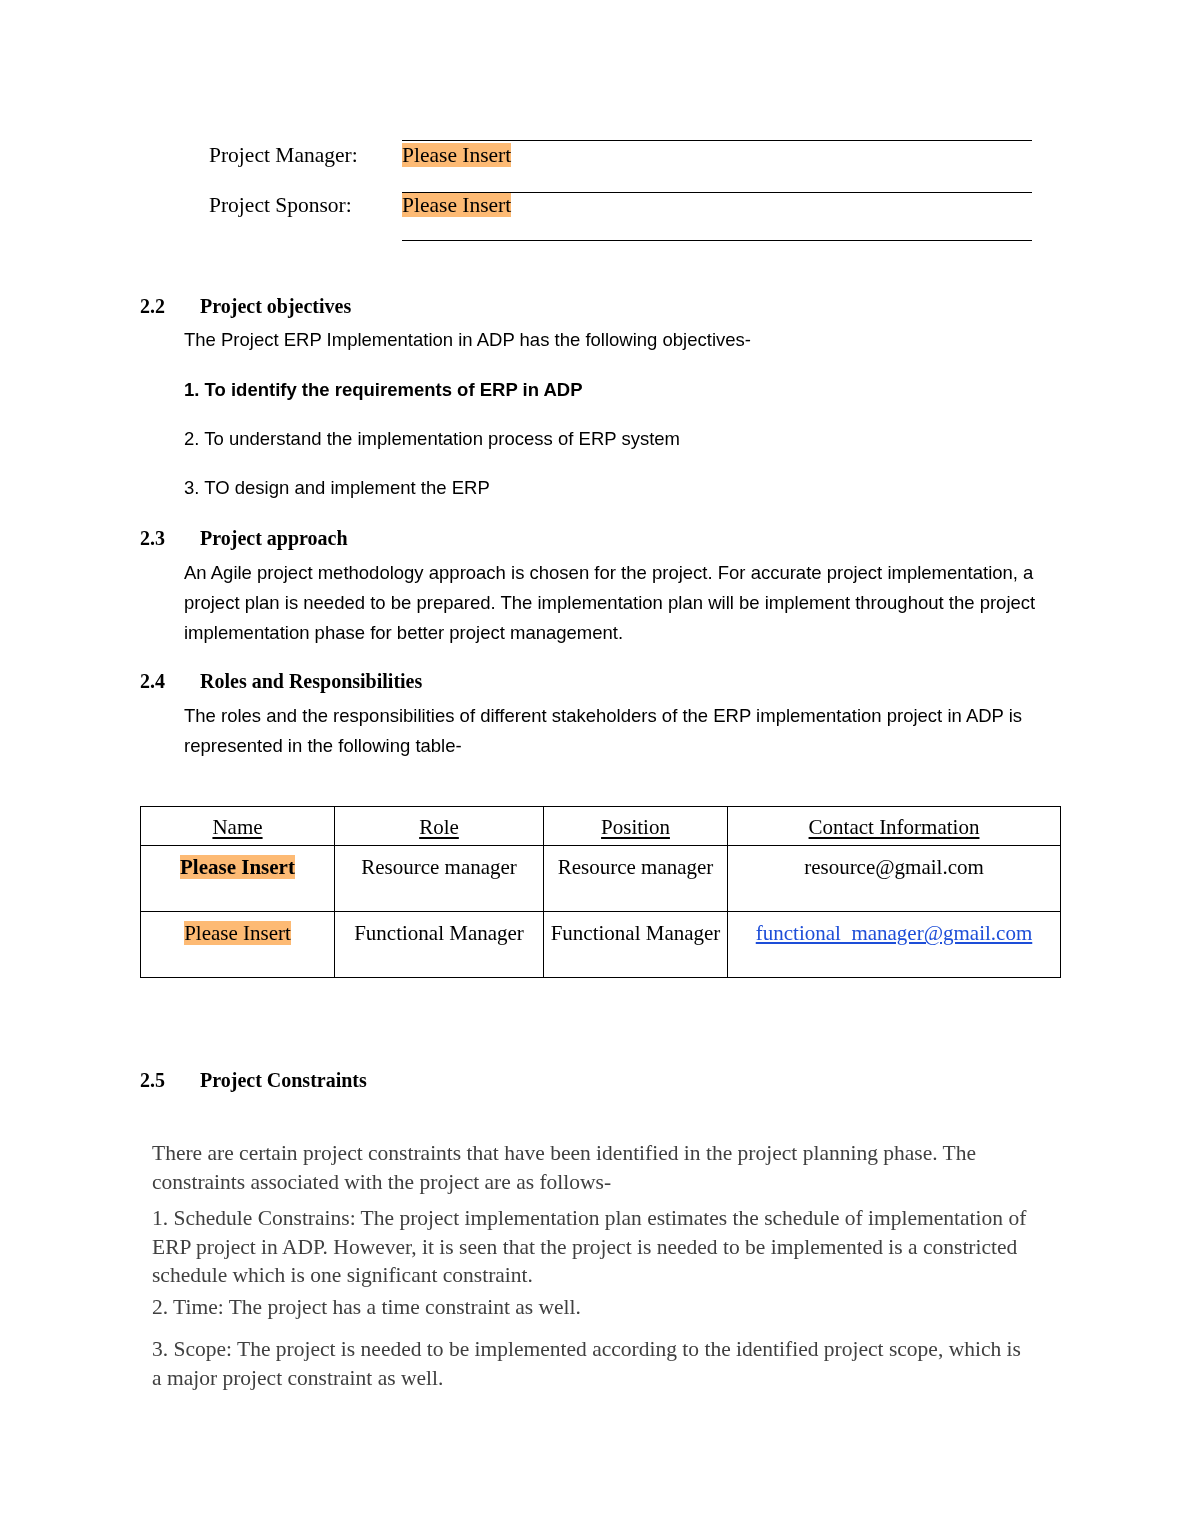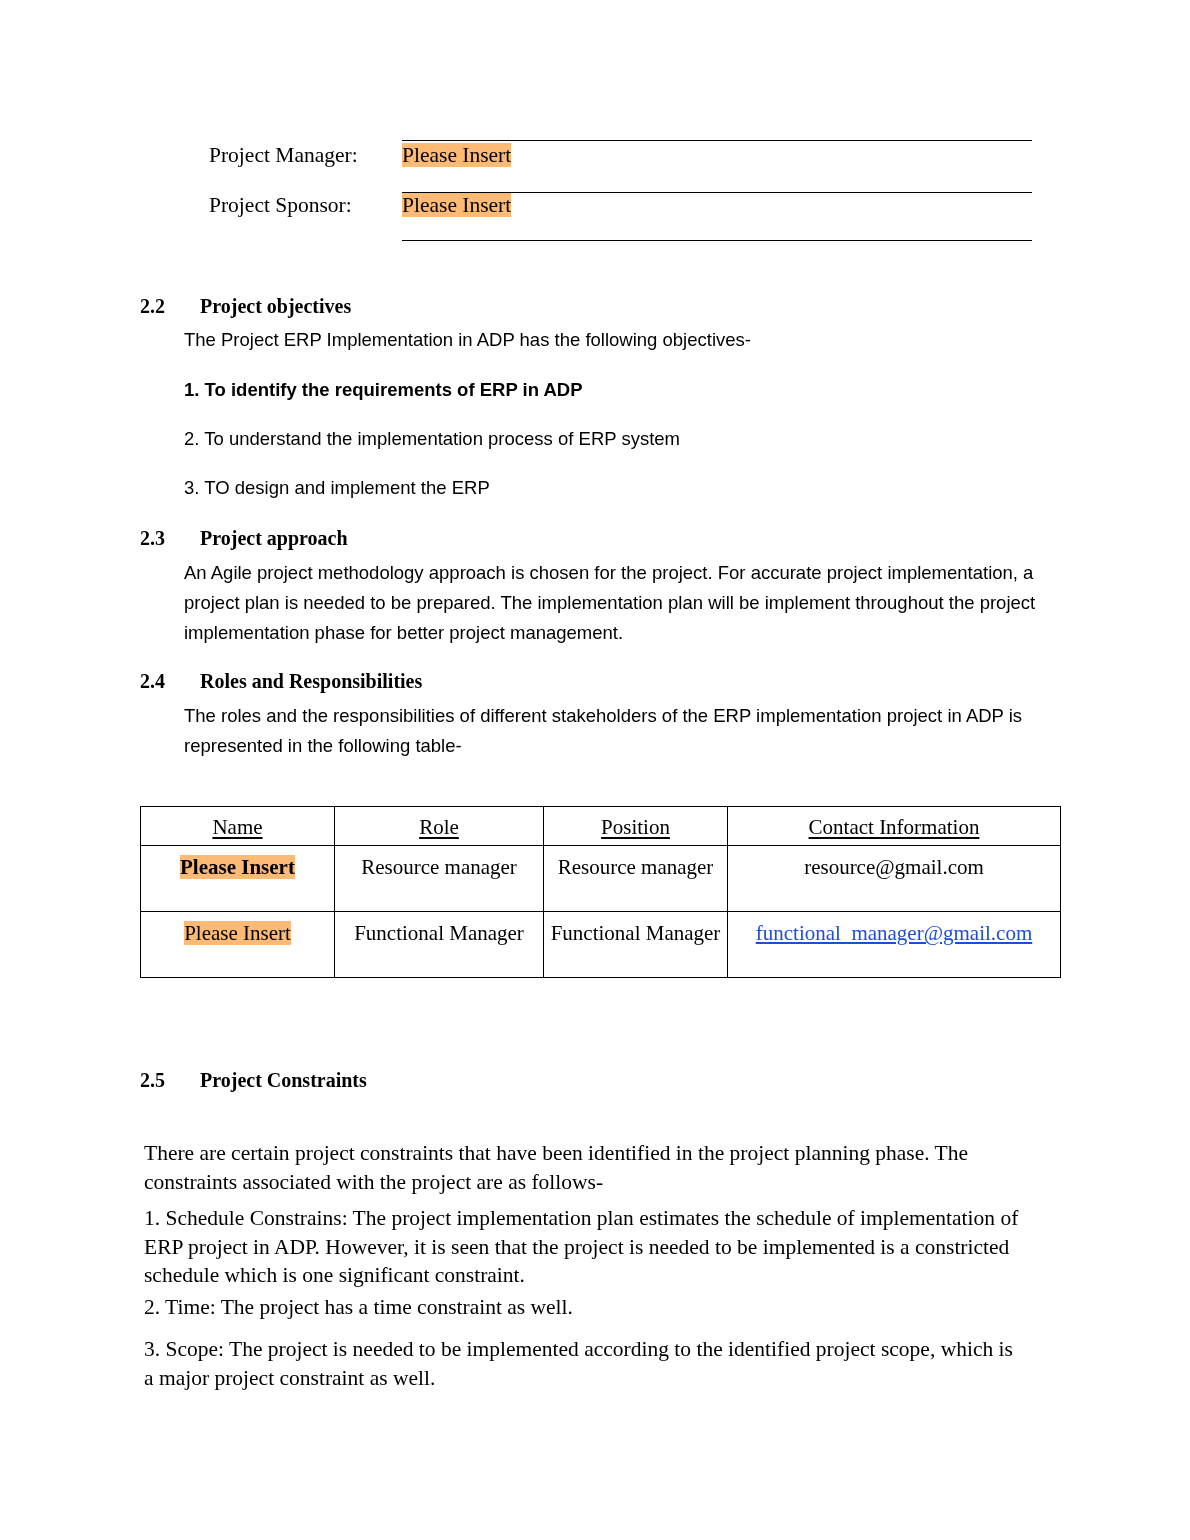--- a/index.html
+++ b/index.html
@@ -90,25 +90,25 @@
     font-family: "Liberation Sans", sans-serif;
     font-size: 18.5px;
     line-height: 30px;
     color: #000000;
     margin-left: 44px;
   }
 
   
   .p-serif {
     position: absolute;
-    left: 144px;
+    left: 152px;
     font-family: "Liberation Serif", serif;
     font-size: 21.5px;
     line-height: 28.5px;
-    color: #000000;
+    color: #404040;
   }
 
   
   .roles-table {
     position: absolute;
     left: 140px;
     top: 806px;
     width: 920px;
     border-collapse: collapse;
     table-layout: fixed;

